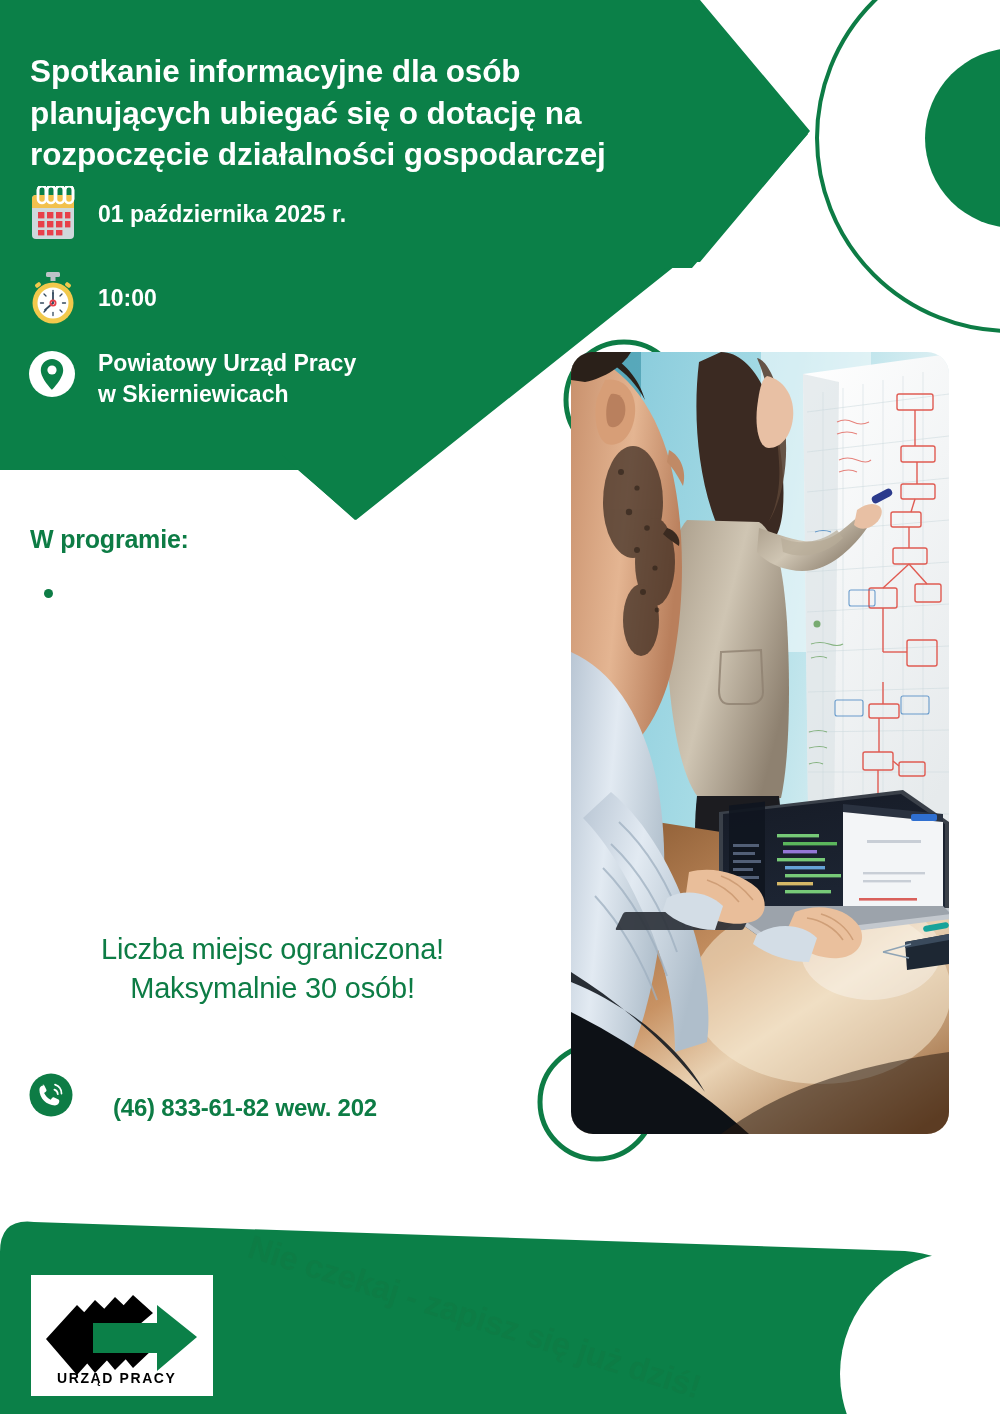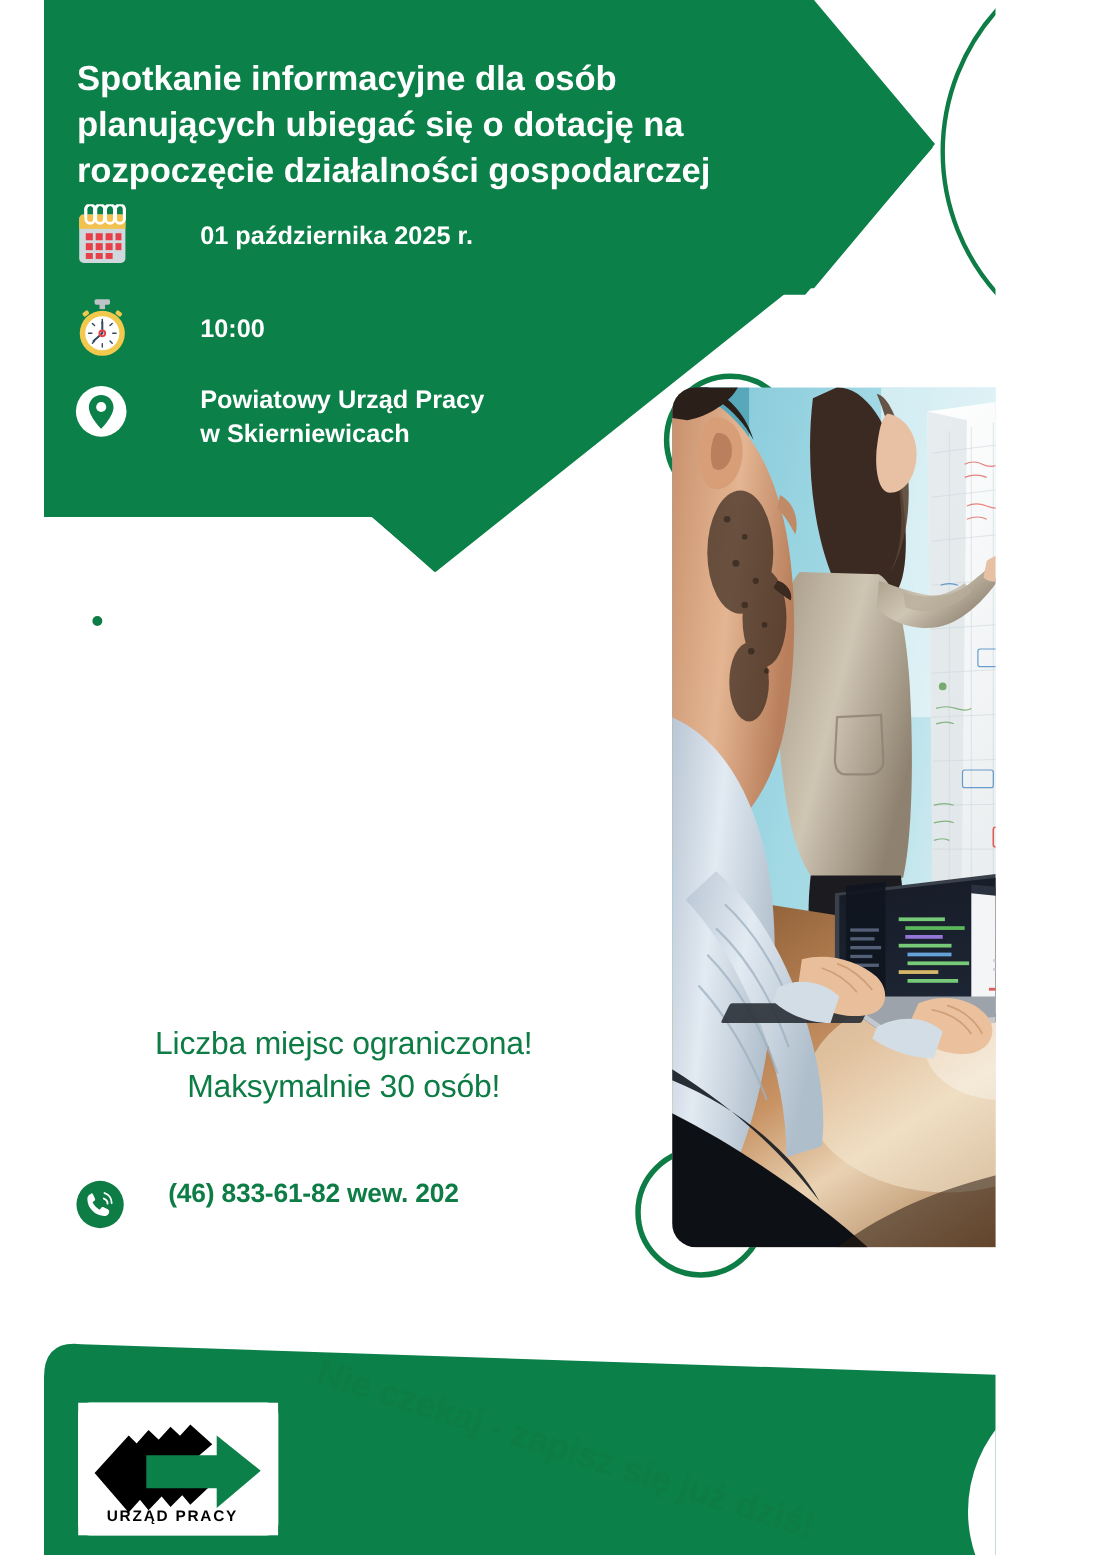--- a/index.html
+++ b/index.html
@@ -4,24 +4,23 @@
 <style>
   html,body{margin:0;padding:0;}
   body{
     width:1000px;height:1414px;
     background:#ffffff;
     font-family:"Liberation Sans", sans-serif;
     overflow:hidden;
   }
   .poster{
     position:relative;
-    width:865px;height:1414px;
+    width:1000px;height:1414px;
     background:#ffffff;
     overflow:hidden;
-    margin-left:40px;
   }
 
   
   .deco{position:absolute;inset:0;pointer-events:none;}
   .deco svg{display:block;width:1000px;height:1414px;}
 
   
   .header-title{
     position:absolute;
     left:30px; top:30px;
@@ -38,21 +37,20 @@
   .meta{
     position:absolute;
     left:28px; top:183px;
     z-index:5;
     width:500px;
   }
   .meta-row{
     display:flex;
     align-items:flex-start;
     margin-bottom:22px;
-    gap:44px;
   }
   .meta-row .ico{
     width:56px;min-width:56px;height:62px;
     display:flex;align-items:center;justify-content:flex-start;
   }
   .meta-row .txt{
     color:#ffffff;
     font-size:23px;
     font-weight:bold;
     line-height:1.34;
@@ -110,21 +108,21 @@
     line-height:1.33;
     white-space:pre-line;
     z-index:5;
     letter-spacing:-0.2px;
   }
 
   
   .phone{
     position:absolute;
     left:28px; top:1072px;
-    display:flex;align-items:flex-start;
+    display:flex;align-items:flex-end;
     z-index:5;
   }
   .phone .num{
     color:#0D7C45;
     font-size:24px;
     font-weight:bold;
     margin-left:39px;
     letter-spacing:-0.2px;
   }
 
@@ -142,21 +140,20 @@
     letter-spacing:-0.3px;
   }
 
   
   .logo{
     position:absolute;
     left:31px; top:1275px;
     width:182px;height:121px;
     background:#ffffff;
     z-index:6;
-    border-radius:11px;
   }
   .logo svg{display:block;width:182px;height:121px;}
 
   
   .photo{
     position:absolute;
     left:571px; top:352px;
     width:378px; height:782px;
     border-radius:22px;
     overflow:hidden;
@@ -279,20 +276,21 @@
           <circle cx="24" cy="21" r="4.6" fill="#FFFFFF"></circle>
         </svg>
       </div>
       <div class="txt">Powiatowy Urząd Pracy
 w Skierniewicach</div>
     </div>
 
   </div>
 
   <div class="program">
+    <h2>W programie:</h2>
     <ul>
       <li>
         <span class="bullet"></span>
       </li>
     </ul>
   </div>
 
   <div class="highlight">Liczba miejsc ograniczona!
 Maksymalnie 30 osób!</div>
 

